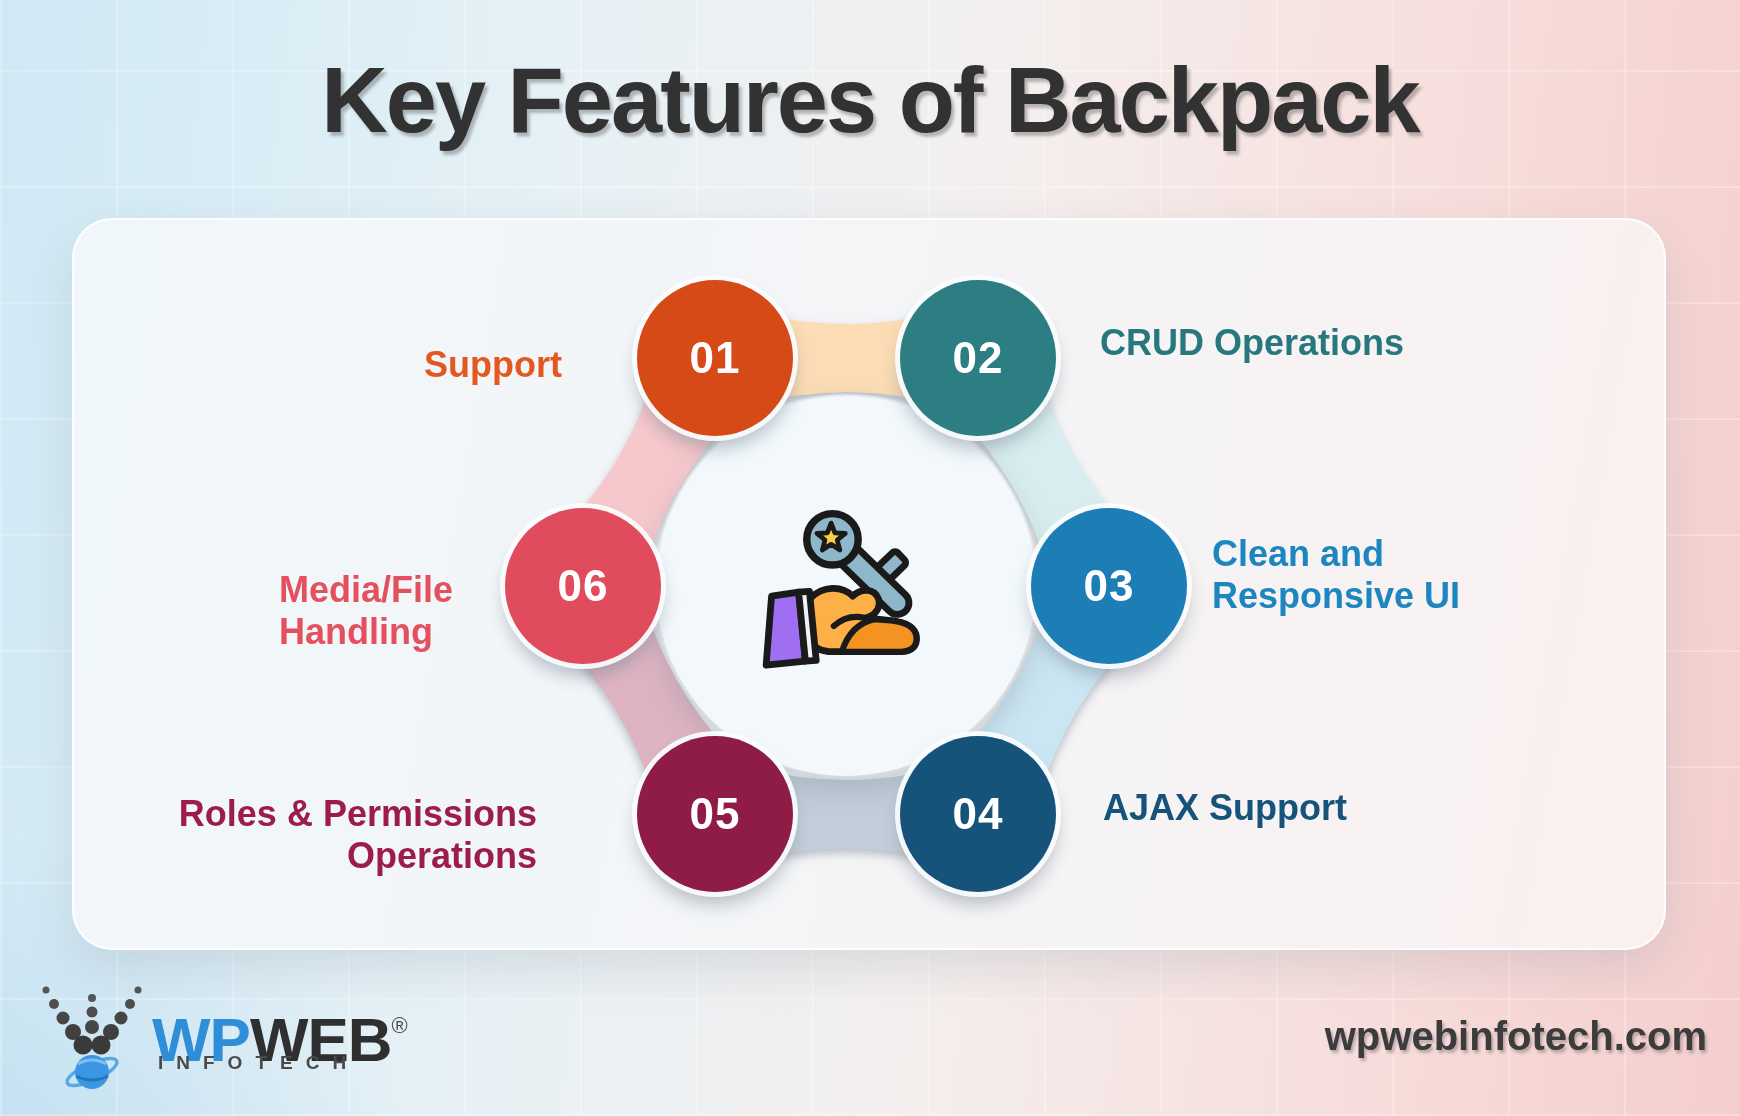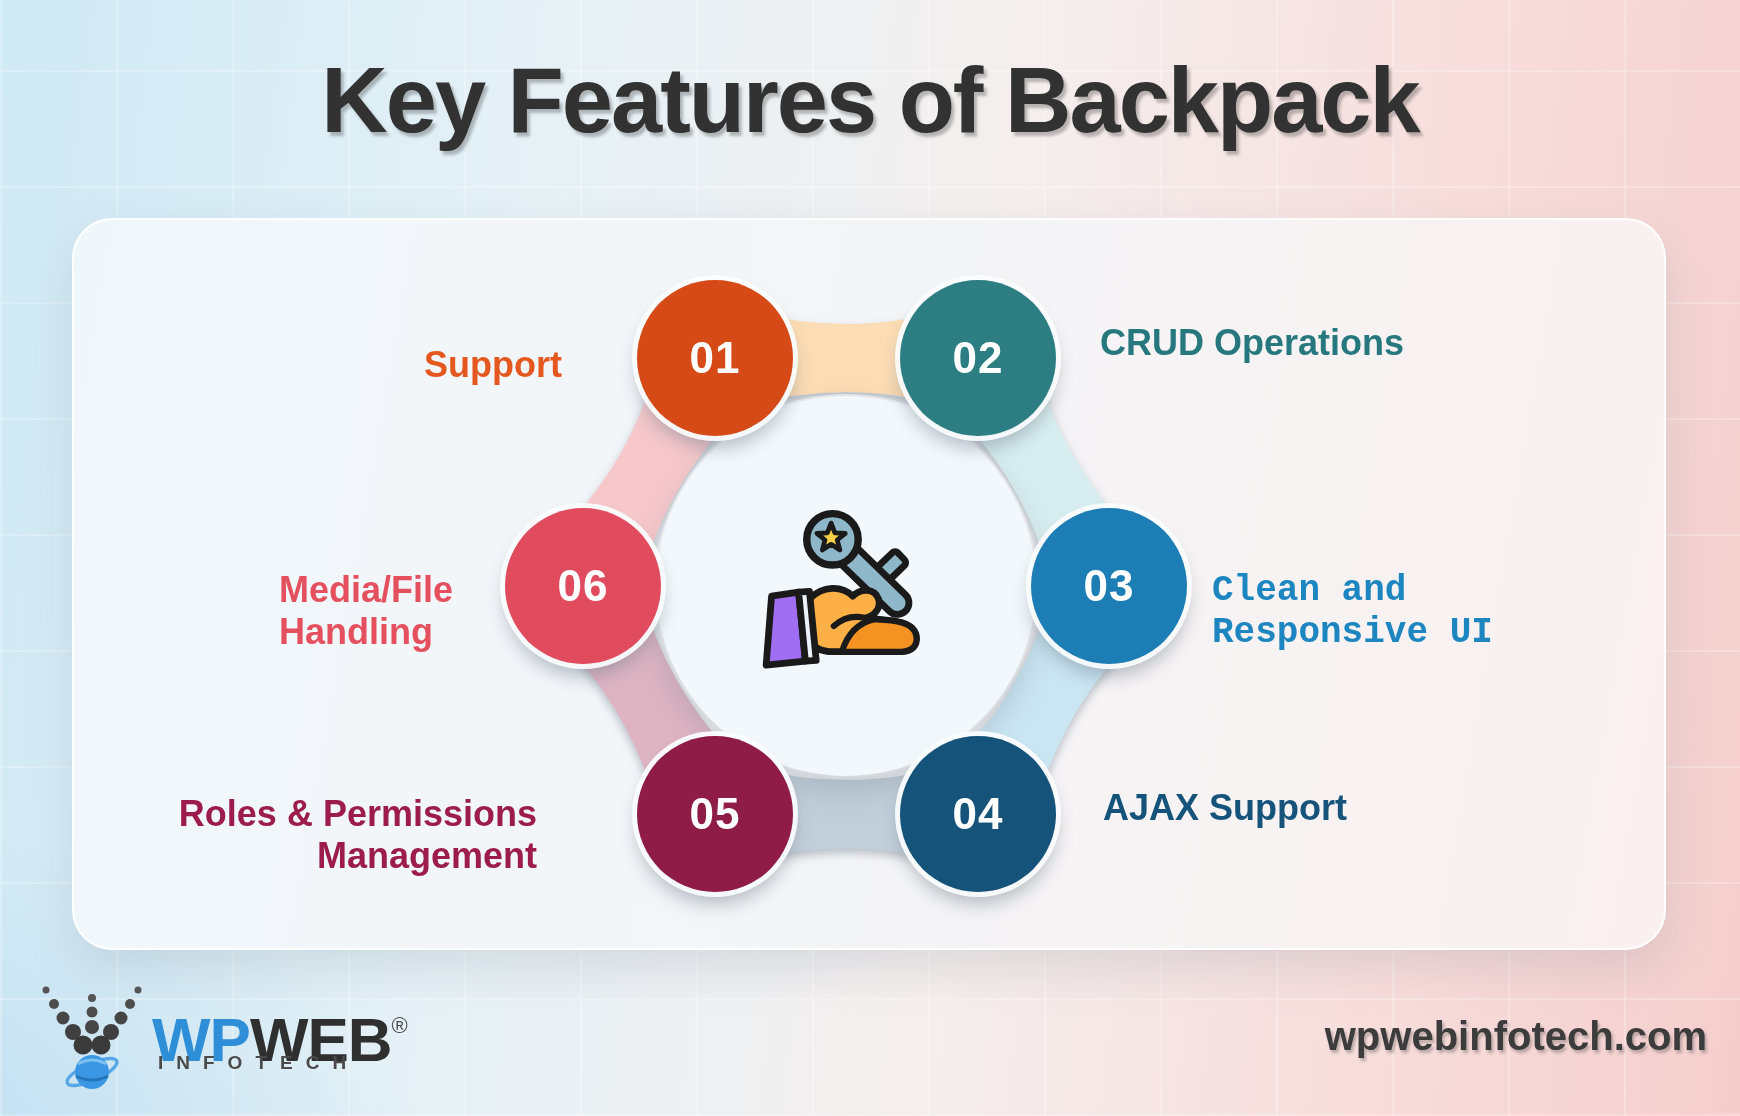--- a/index.html
+++ b/index.html
@@ -55,21 +55,21 @@
   .pos-04 { left:900px; top:736px; }
   .pos-05 { left:637px; top:736px; }
   .pos-06 { left:505px; top:508px; }
 
   .lbl {
     position:absolute; font-size:36px; font-weight:700; line-height:42px;
     white-space:nowrap;
   }
   .lbl-1 { top:302px; right:1178px; text-align:right; }
   .lbl-2 { top:322px; left:1100px; }
-  .lbl-3 { top:570px; left:1212px;font-family:Liberation Mono, monospace; }
+  .lbl-3 { top:533px; left:1212px; }
   .lbl-4 { top:787px; left:1103px; }
   .lbl-5 { top:772px; right:1203px; text-align:right;margin-top:21px; }
   .lbl-6 { top:569px; right:1287px; }
 
   .footer-logo { position:absolute; left:40px; top:980px; width:420px; height:126px; }
   .logo-mark { position:absolute; left:0px; top:2px; }
   .logo-word { position:absolute; left:112px; top:2px; font-size:62px; font-weight:800; letter-spacing:-1px; line-height:88px; }
   .logo-wp  { color:#2e8fd8; }
   .logo-web { color:#2f2f2f; }
   .logo-reg { font-size:22px; color:#4a4a4a; vertical-align:28px; font-weight:400; }
@@ -156,21 +156,21 @@
   </div>
   <div class="lbl lbl-3" style="color: rgb(29, 134, 193);">
     <span>Clean and</span><br>
     <span>Responsive UI</span>
   </div>
   <div class="lbl lbl-4" style="color: rgb(21, 83, 123);">
     <span>AJAX Support</span>
   </div>
   <div class="lbl lbl-5" style="color: rgb(156, 28, 75);">
     <span>Roles &amp; Permissions</span><br>
-    <span>Management</span>
+    <span>Operations</span>
   </div>
   <div class="lbl lbl-6" style="color: rgb(229, 80, 95);">
     <span>Media/File</span><br>
     <span>Handling</span>
   </div>
 
   <div class="footer-logo">
     <svg class="logo-mark" width="104" height="122" viewBox="0 0 104 122">
       <ellipse cx="52" cy="90" rx="27" ry="8.5" transform="rotate(-24 52 90)" fill="none" stroke="#58a8e8" stroke-width="3.5"></ellipse>
       <circle cx="6" cy="8" r="3.5" fill="#555"></circle>

